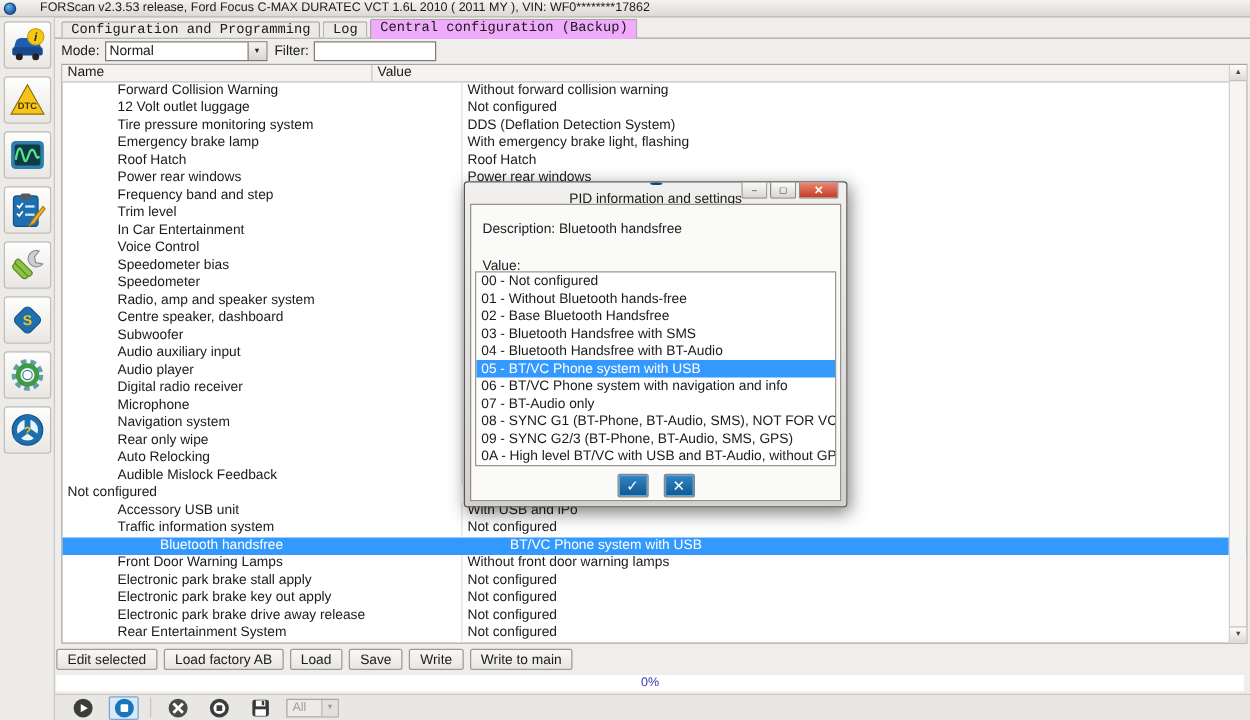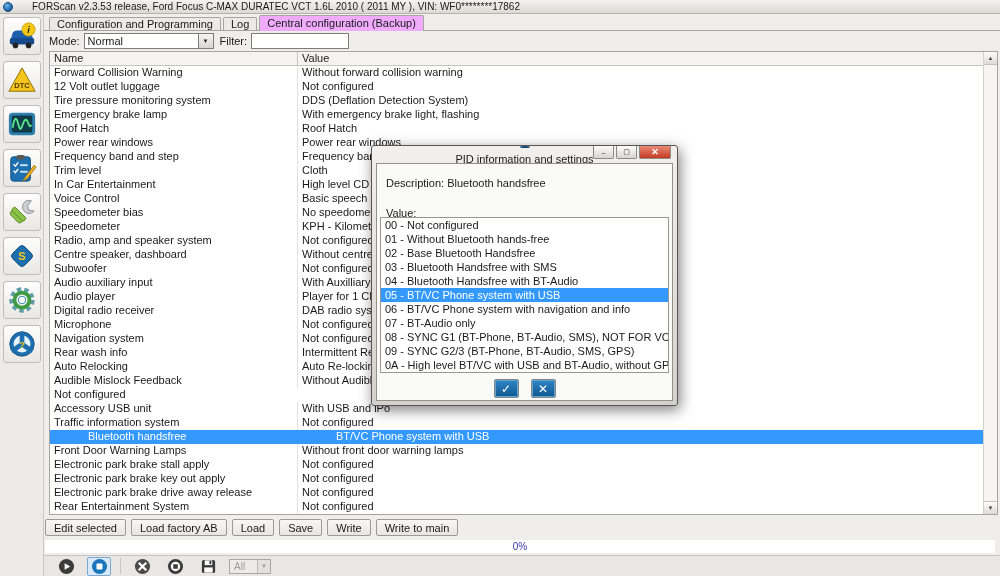--- a/index.html
+++ b/index.html
@@ -16,21 +16,21 @@
   
   .sidebar { position:absolute; left:0; top:14px; width:44px; height:562px;
     background:#edebe8; border-right:1px solid #cbc8c3;
     display:flex; flex-direction:column; align-items:center; padding-top:3px; gap:6px; }
   .sbtn { width:38px; height:38px; background:linear-gradient(#fefefe,#e9e7e3);
     border:1px solid #c1beb8; border-radius:3px; display:flex; align-items:center; justify-content:center; }
   .sbtn svg { width:30px; height:30px; }
 
   
   .tabstrip { position:absolute; left:44px; top:16px; right:0; height:15px;
-    border-bottom:1px solid #a9a59e; display:flex; align-items:flex-end; padding-left:5px; }
+    border-bottom:1px solid #a9a59e; display:flex; align-items:flex-end; padding-left:5px;font-family:Liberation Mono, monospace; }
   .tab { font-size:11px; height:13px; line-height:12px; padding:0 7px;
     border:1px solid #a9a59e; border-bottom:none; border-radius:2px 2px 0 0;
     background:#eceae7; margin-right:2px; position:relative; }
   .tab.active { height:16px; line-height:15px; background:#f0abfc; margin-bottom:-1px; z-index:2; }
 
   
   .moderow { position:absolute; left:49px; top:32px; height:18px;
     display:flex; align-items:center; gap:4px; font-size:11px; }
   .dropdown { width:130px; height:16px; background:#fff; border:1px solid #7f7c77;
     display:flex; align-items:center; justify-content:space-between; padding-left:3px;gap:13px; }
@@ -41,21 +41,21 @@
 
   
   .table { position:absolute; left:49px; top:51px; width:949px; height:464px;
     background:#fff; border:1px solid #a9a59e; }
   .thead { display:flex; height:14px; background:#f4f3f1; border-bottom:1px solid #c9c6c1; font-size:11px; }
   .th { padding-left:4px; }
   .th-name { width:248px; border-right:1px solid #c9c6c1; }
   .th-value { flex:1; }
   .trow { display:flex; height:14px; font-size:11px; }
   .cell { white-space:nowrap; overflow:hidden; }
-  .cell.name { width:248px; padding-left:4px; border-right:1px solid #e4e2de; }
+  .cell.name { width:280px; padding-left:4px; border-right:1px solid #e4e2de;margin-left:40px; }
   .cell.value { flex:1; padding-left:4px; }
   .trow.selected { background:#3399ff; color:#fff;padding-left:34px; }
   .trow.selected .cell.name { border-right-color:#3399ff; }
   .vscroll { position:absolute; top:0; right:0; bottom:0; width:14px;
     background:#f6f5f3; border-left:1px solid #d5d2cd; }
   .scroll-btn { height:13px; display:flex; align-items:center; justify-content:center;
     font-size:6px; color:#4a4a4a; background:linear-gradient(#fdfdfd,#dedbd6); border-bottom:1px solid #c5c2bd; }
   .scroll-btn.down { position:absolute; bottom:0; left:0; right:0; border-bottom:none; border-top:1px solid #c5c2bd; }
 
   
@@ -275,21 +275,21 @@
       </div>
       <div class="trow">
         <div class="cell name">Microphone</div>
         <div class="cell value">Not configured</div>
       </div>
       <div class="trow">
         <div class="cell name">Navigation system</div>
         <div class="cell value">Not configured</div>
       </div>
       <div class="trow">
-        <div class="cell name">Rear wash info</div>
+        <div class="cell name">Rear only wipe</div>
         <div class="cell value">Intermittent Rear W</div>
       </div>
       <div class="trow">
         <div class="cell name">Auto Relocking</div>
         <div class="cell value">Auto Re-locking</div>
       </div>
       <div class="trow">
         <div class="cell name">Audible Mislock Feedback</div>
         <div class="cell value">Without Audible M</div>
       </div>

